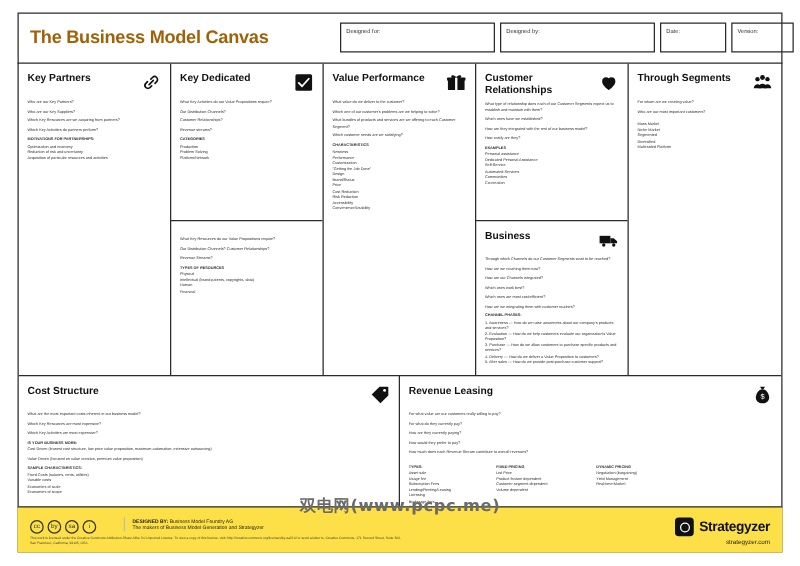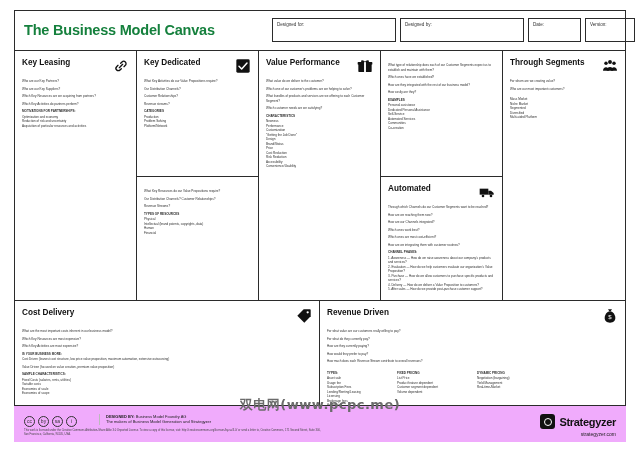--- a/index.html
+++ b/index.html
@@ -40,21 +40,21 @@
     box-sizing: border-box;
     border-bottom: 1px solid #2b2b2b;
   }
   .title {
     position: absolute;
     left: 10px;
     top: 12px;
     font-size: 14.5px;
     font-weight: bold;
     letter-spacing: -0.2px;
-    color: #15803d;
+    color: #a16207;
   }
   .meta-box {
     position: absolute;
     top: 8px;
     height: 24px;
     border: 1px solid #2b2b2b;
     box-sizing: border-box;
   }
   .meta-label {
     position: absolute;
@@ -119,21 +119,21 @@
 
   
   .footer {
     position: absolute;
     left: 14px;
     top: 405px;
     width: 612px;
     height: 37px;
     box-sizing: border-box;
     border-top: 1px solid #2b2b2b;
-    background: #f0abfc;
+    background: #fde047;
   }
   .cc-row {
     position: absolute;
     left: 10px;
     top: 10px;
     display: flex;
     gap: 3px;
     align-items: center;
   }
   .cc-badge {
@@ -248,21 +248,21 @@
 
   <div class="hline" style="left:136px; top:176px; width:122px;"></div>
   <div class="hline" style="left:380px; top:176px; width:122px;"></div>
 
   <div class="hline" style="left:15px; top:300px; width:610px;"></div>
 
   <div class="vline" style="left:319px; top:300px; height:105px;"></div>
 
   <div class="block" style="left:15px; top:51px; width:121px; height:249px;">
     <div class="block-head">
-      <div class="block-title">Key Leasing</div>
+      <div class="block-title">Key Partners</div>
       <div class="block-icon">
         <svg viewBox="0 0 24 24" width="16" height="16" fill="none" stroke="currentColor" stroke-width="2" stroke-linecap="round">
           <path d="M9.5 14.5 14.5 9.5"></path>
           <path d="M7.5 11 5.5 13a3.5 3.5 0 0 0 5 5l2-2"></path>
           <path d="M16.5 13l2-2a3.5 3.5 0 0 0-5-5l-2 2"></path>
         </svg>
       </div>
     </div>
     <div class="block-body">
       <p class="q">Who are our Key Partners?</p>
@@ -345,40 +345,48 @@
         <li>Price</li>
         <li>Cost Reduction</li>
         <li>Risk Reduction</li>
         <li>Accessibility</li>
         <li>Convenience/Usability</li>
       </ul>
     </div>
   </div>
 
   <div class="block" style="left:381px; top:51px; width:121px; height:125px;">
+    <div class="block-head">
+      <div class="block-title">Customer Relationships</div>
+      <div class="block-icon">
+        <svg viewBox="0 0 24 24" width="16" height="16" fill="#111">
+          <path d="M12 21s-8-5.1-8-10.3A4.7 4.7 0 0 1 12 7a4.7 4.7 0 0 1 8 3.7C20 15.9 12 21 12 21z"></path>
+        </svg>
+      </div>
+    </div>
     <div class="block-body">
       <p class="q">What type of relationship does each of our Customer Segments expect us to establish and maintain with them?</p>
       <p class="q">Which ones have we established?</p>
       <p class="q">How are they integrated with the rest of our business model?</p>
       <p class="q">How costly are they?</p>
       <div class="sub">EXAMPLES</div>
       <ul class="list">
         <li>Personal assistance</li>
         <li>Dedicated Personal Assistance</li>
         <li>Self-Service</li>
         <li>Automated Services</li>
         <li>Communities</li>
         <li>Co-creation</li>
       </ul>
     </div>
   </div>
 
   <div class="block" style="left:381px; top:177px; width:121px; height:123px;">
     <div class="block-head">
-      <div class="block-title">Automated</div>
+      <div class="block-title">Business</div>
       <div class="block-icon">
         <svg viewBox="0 0 24 24" width="16" height="16" fill="#111">
           <rect x="1" y="7" width="13" height="9"></rect>
           <path d="M14 10h4l4 3.5V16h-8z"></path>
           <circle cx="6" cy="18" r="2"></circle>
           <circle cx="18" cy="18" r="2"></circle>
         </svg>
       </div>
     </div>
     <div class="block-body">
@@ -421,21 +429,21 @@
         <li>Niche Market</li>
         <li>Segmented</li>
         <li>Diversified</li>
         <li>Multi-sided Platform</li>
       </ul>
     </div>
   </div>
 
   <div class="block" style="left:15px; top:301px; width:304px; height:104px;">
     <div class="block-head">
-      <div class="block-title">Cost Delivery</div>
+      <div class="block-title">Cost Structure</div>
       <div class="block-icon">
         <svg viewBox="0 0 24 24" width="16" height="16" fill="#111">
           <path d="M2 11.5 11.5 2H21a1 1 0 0 1 1 1v9.5L12.5 22z"></path>
           <circle cx="17.5" cy="6.5" r="1.7" fill="#fff"></circle>
         </svg>
       </div>
     </div>
     <div class="block-body" style="width:190px;">
       <p class="q">What are the most important costs inherent in our business model?</p>
       <p class="q">Which Key Resources are most expensive?</p>
@@ -448,21 +456,21 @@
         <li>Fixed Costs (salaries, rents, utilities)</li>
         <li>Variable costs</li>
         <li>Economies of scale</li>
         <li>Economies of scope</li>
       </ul>
     </div>
   </div>
 
   <div class="block" style="left:320px; top:301px; width:305px; height:104px;">
     <div class="block-head">
-      <div class="block-title">Revenue Driven</div>
+      <div class="block-title">Revenue Leasing</div>
       <div class="block-icon">
         <svg viewBox="0 0 24 24" width="16" height="16" fill="#111">
           <path d="M9 2h6l-2 3h-2z"></path>
           <path d="M12 5c5 0 8 6 8 10s-3 7-8 7-8-3-8-7 3-10 8-10z"></path>
           <text x="12" y="17" font-size="9" fill="#fff" text-anchor="middle" font-family="Liberation Sans, sans-serif">$</text>
         </svg>
       </div>
     </div>
     <div class="block-body">
       <p class="q">For what value are our customers really willing to pay?</p>

